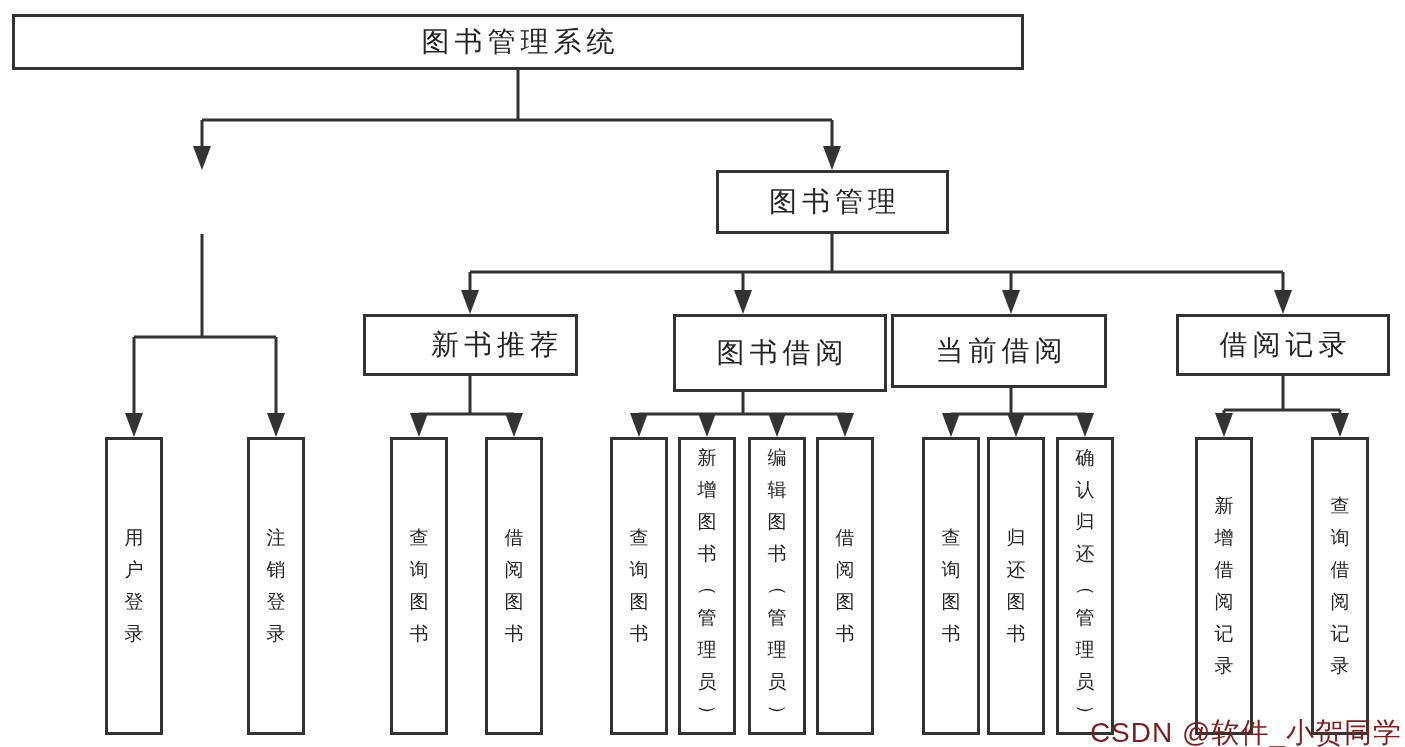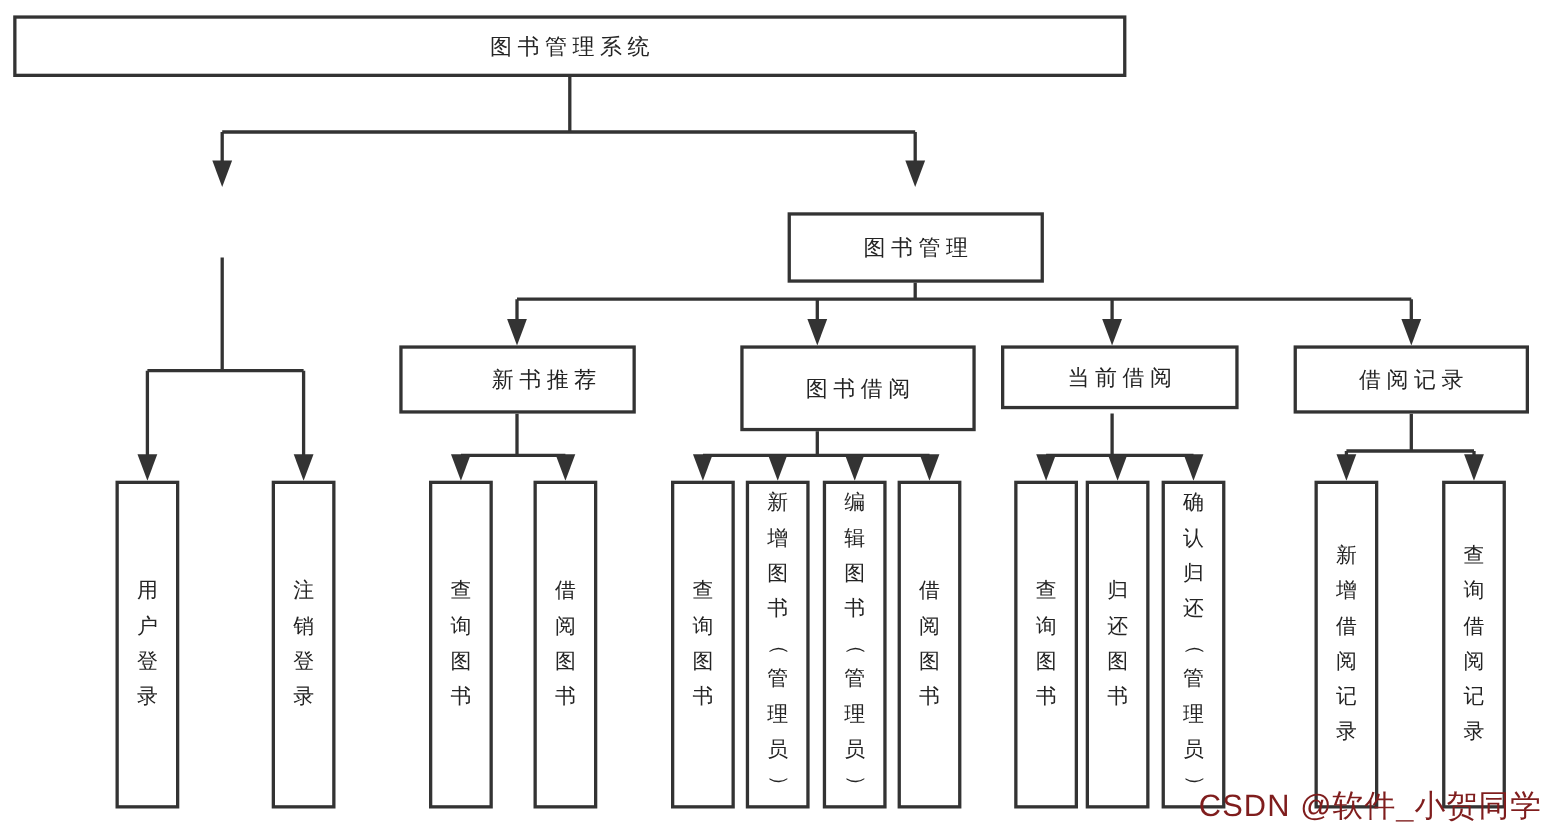--- a/index.html
+++ b/index.html
@@ -22,21 +22,21 @@
     box-sizing: border-box;
     background: #ffffff;
     border: 3px solid #333333;
     display: flex;
     align-items: center;
     justify-content: center;
     color: #222222;
     z-index: 2;
   }
   .hlabel {
-    font-size: 20px;
+    font-size: 28px;
     letter-spacing: 5px;
     text-indent: 5px;
     white-space: nowrap;
     color: #242424;
   }
   .vlabel {
     display: flex;
     flex-direction: column;
     align-items: center;
     justify-content: center;
@@ -105,31 +105,31 @@
       <polygon points="1085,437 1076,413 1094,413"></polygon>
       <polygon points="1224,437 1215,413 1233,413"></polygon>
       <polygon points="1340,437 1331,413 1349,413"></polygon>
     </g>
   </svg>
 
   <div class="node" style="left:12px;top:14px;width:1012px;height:56px;">
     <span class="hlabel">图书管理系统</span>
   </div>
 
-  <div class="node" style="left:716px;top:170px;width:233px;height:64px;margin-top:23px;">
+  <div class="node" style="left:716px;top:170px;width:233px;height:64px;">
     <span class="hlabel">图书管理</span>
   </div>
 
   <div class="node" style="left:363px;top:314px;width:215px;height:62px;padding-left:48px;">
     <span class="hlabel">新书推荐</span>
   </div>
   <div class="node" style="left:636px;top:314px;width:214px;height:78px;margin-left:37px;">
     <span class="hlabel">图书借阅</span>
   </div>
-  <div class="node" style="left:910px;top:314px;width:216px;height:58px;justify-content:center;">
+  <div class="node" style="left:891px;top:314px;width:216px;height:74px;justify-content:center;">
     <span class="hlabel">当前借阅</span>
   </div>
   <div class="node" style="left:1176px;top:314px;width:214px;height:62px;">
     <span class="hlabel">借阅记录</span>
   </div>
 
   <div class="node" style="left:105px;top:437px;width:58px;height:298px;">
     <div class="vlabel">
         <span class="vchar">用</span>
         <span class="vchar">户</span>

